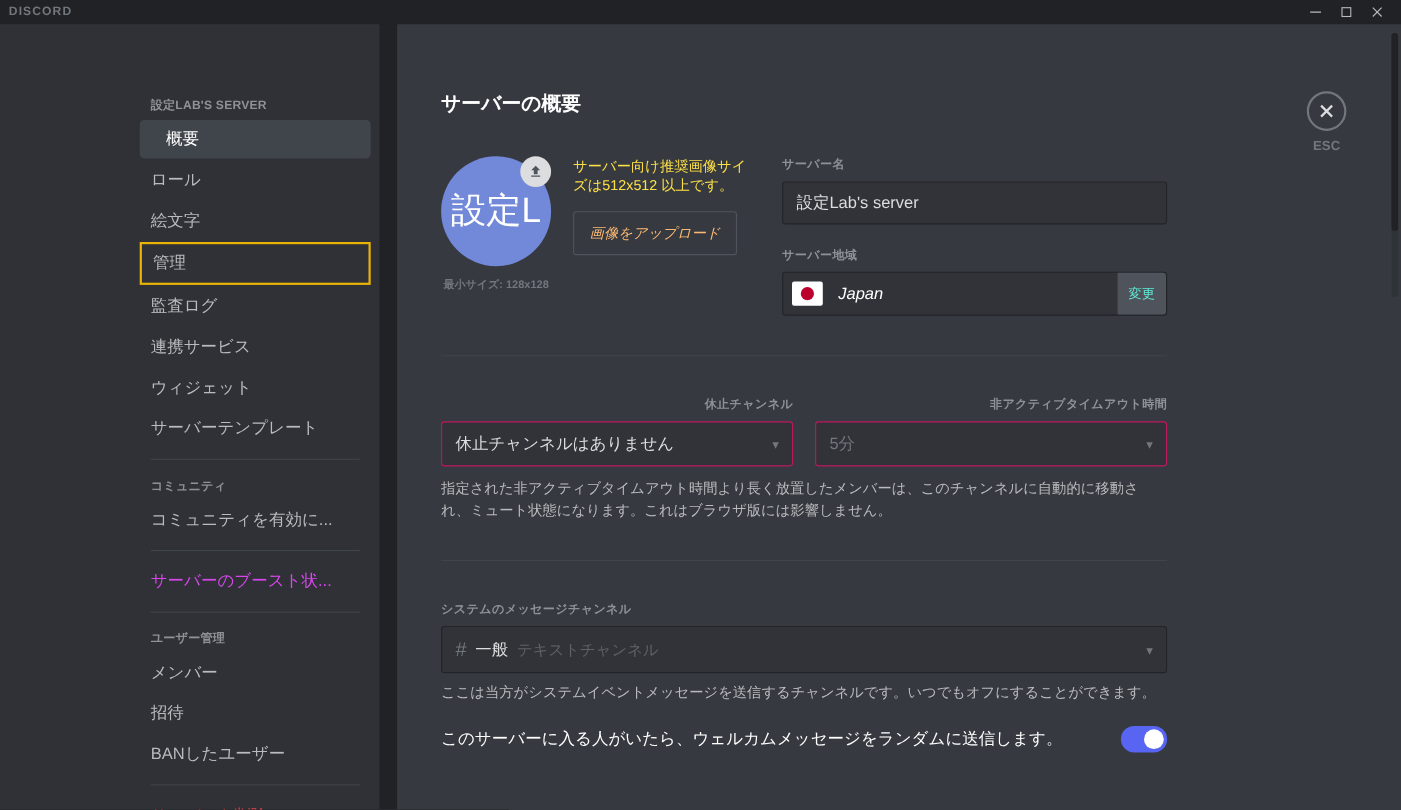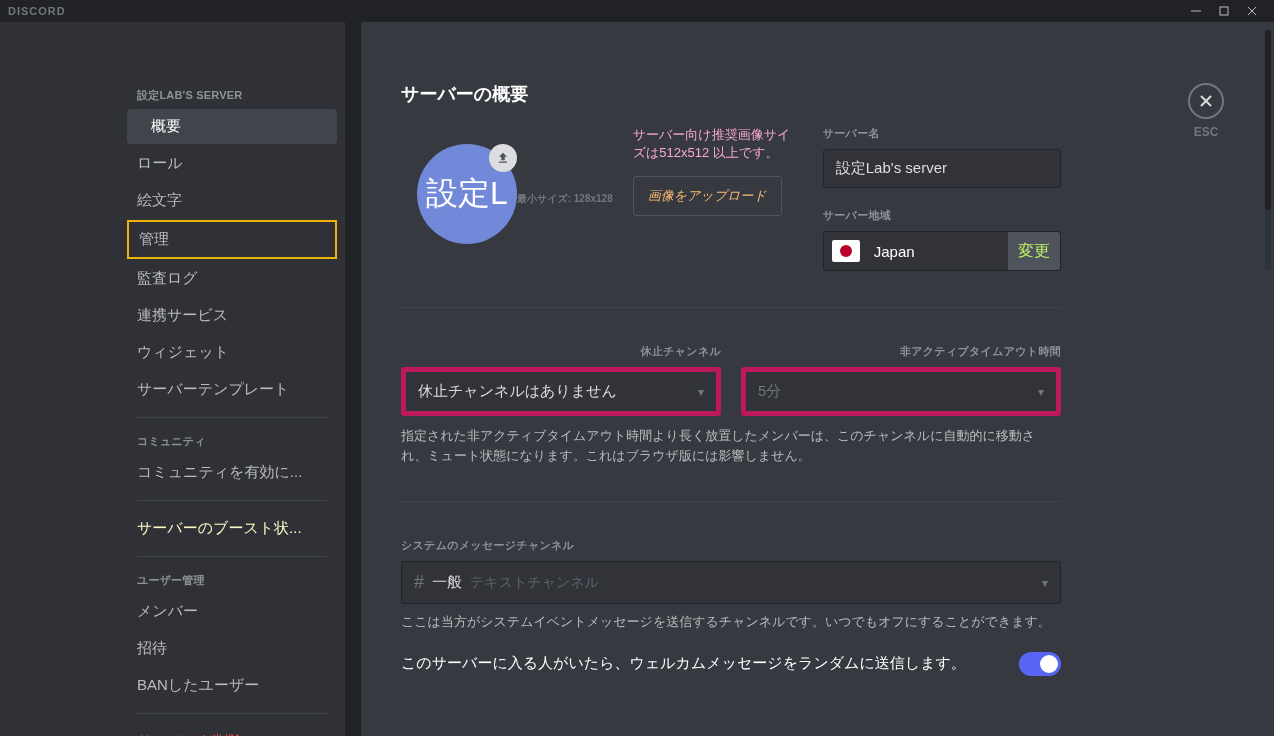--- a/index.html
+++ b/index.html
@@ -64,21 +64,21 @@
 }
 .nav-item.selected {
   background: #40444b;
   color: #fff;
   padding-left: 24px;
 }
 .nav-item.highlighted {
   border: 2px solid #eab308;
   border-radius: 0;
 }
-.nav-item.boost { color: #fef9c3; }
+.nav-item.boost { color: #d946ef; }
 .nav-item.danger { color: #ed4245; }
 .divider {
   height: 1px;
   background: #40444b;
   margin: 10px 10px;
 }
 .content-wrap {
   flex: 1;
   background: #36393f;
   position: relative;
@@ -107,32 +107,31 @@
   justify-content: center;
   color: #dcddde;
   font-size: 16px;
   cursor: pointer;
 }
 .close-label { font-size: 12px; color: #72767d; font-weight: 600; }
 h1 {
   font-size: 18px;
   color: #fff;
   font-weight: 600;
-  margin-bottom: 20px;
+  margin-bottom: 36px;
 }
 .overview-row {
   display: flex;
   gap: 20px;
   margin-bottom: 30px;
 }
 .avatar-col {
   display: flex;
-  flex-direction: row;
-  align-items: center;
-  margin-left: 16px;
+  flex-direction: column;
+  align-items: center;
 }
 .avatar {
   width: 100px;
   height: 100px;
   border-radius: 50%;
   background: #7289da;
   display: flex;
   align-items: center;
   justify-content: center;
   font-size: 32px;
@@ -154,21 +153,21 @@
   justify-content: center;
   color: #4f545c;
 }
 .min-size { font-size: 10px; color: #72767d; font-weight: 600; }
 .upload-col {
   display: flex;
   flex-direction: column;
   gap: 14px;
   width: 170px;
 }
-.hint { font-size: 13px; color: #f9a8d4; line-height: 1.4; }
+.hint { font-size: 13px; color: #fde047; line-height: 1.4; }
 .btn-outline {
   background: transparent;
   border: 1px solid #4f545c;
   color: #fdba74;
   padding: 10px 14px;
   font-size: 13px;
   border-radius: 3px;
   cursor: pointer;
   width: fit-content;
   font-style: italic;
@@ -207,40 +206,40 @@
 .flag-box {
   width: 32px;
   height: 22px;
   background: #fff;
   border-radius: 2px;
   display: flex;
   align-items: center;
   justify-content: center;
 }
 .flag-dot { width: 12px; height: 12px; background: #bc002d; border-radius: 50%; }
-.region-name { flex: 1; display: flex; align-items: center; color: #fff; font-size: 15px; padding: 0 6px; }
+.region-name { flex: 1; display: flex; align-items: center; color: #fff; font-size: 15px; padding: 0 6px; font-style: italic; }
 .region-change {
   background: #4f545c;
-  color: #bef264;
-  font-size: 16px;
+  color: #5eead4;
+  font-size: 12px;
   padding: 6px 10px;
   display: flex;
   align-items: center;
   justify-content: center;
   border-radius: 0 3px 3px 0;
   min-width: 44px;
   text-align: center;
   line-height: 1.2;
 }
 .hr { height: 1px; background: #40444b; margin: 36px 0; }
 .two-col { display: flex; gap: 20px; margin-bottom: 10px; }
 .col { flex: 1; text-align: right; }
 .select {
   background: #313339;
-  border: 5px solid #be185d;
+  border: 1px solid #be185d;
   border-radius: 3px;
   padding: 10px 12px;
   display: flex;
   align-items: center;
   justify-content: space-between;
   color: #dcddde;
   font-size: 15px;
   cursor: pointer;
 }
 .select.faded { color: #72767d; }

